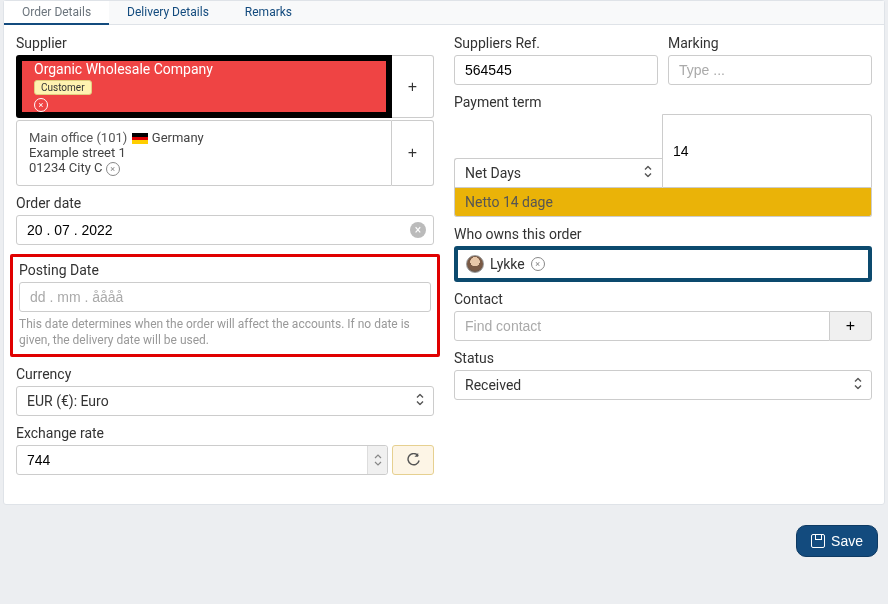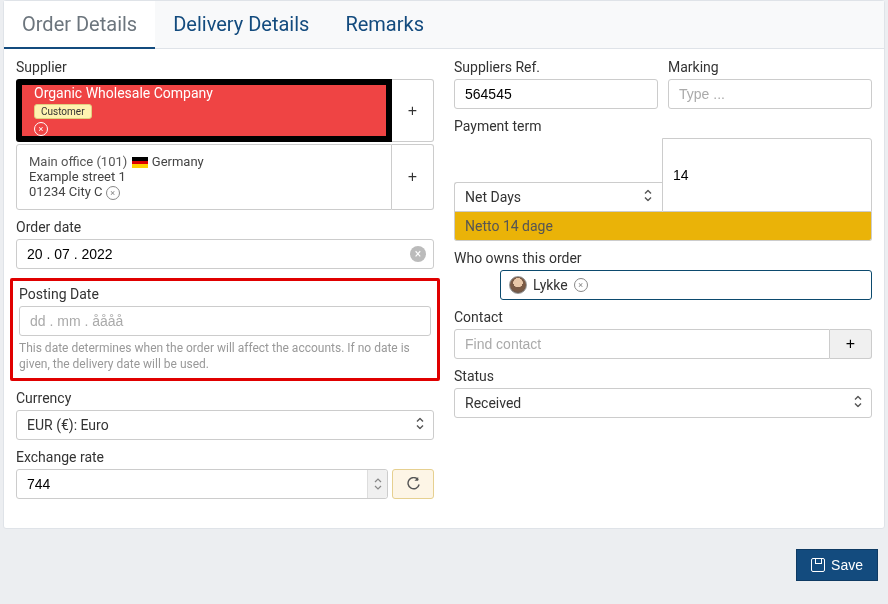--- a/index.html
+++ b/index.html
@@ -19,24 +19,24 @@
       border-radius: 3px;
       margin: 0 3px;
     }
     .tabs {
       display: flex;
       border-bottom: 1px solid #dfe3e8;
       background: #f8f9fa;
       padding: 0;
     }
     .tab {
-      padding: 11px 18px;
+      padding: 4px 18px;
       cursor: pointer;
       color: #134b7e;
-      font-size: 20px;
+      font-size: 12px;
       position: relative;
     }
     .tab.active {
       background: #fff;
       color: #6c757d;
       border-bottom: 2px solid #134b7e;
       margin-bottom: -1px;
     }
     .content {
       display: flex;
@@ -244,27 +244,26 @@
     .payment-desc {
       background: #eab308;
       border: 1px solid #ccc;
       border-top: none;
       padding: 6px 10px;
       border-radius: 0 0 3px 3px;
       font-size: 14px;
       color: #555;
     }
     .owner-field {
-      border: 1px solid #0c4a6e;
+      border: 4px solid #0c4a6e;
       border-radius: 3px;
       padding: 5px 8px;
       display: flex;
       align-items: center;
       gap: 6px;
-      margin-left: 46px;
     }
     .avatar {
       width: 18px;
       height: 18px;
       border-radius: 50%;
       background: radial-gradient(circle at 50% 35%, #e8c7a8 0%, #e8c7a8 35%, #7a5a45 36%, #7a5a45 60%, #555 100%);
       border: 1px solid #999;
     }
     .contact-row {
       display: flex;
@@ -292,21 +291,21 @@
     .footer {
       display: flex;
       justify-content: flex-end;
       padding: 20px 10px 14px 10px;
     }
     .save-btn {
       background: #134b7e;
       color: #fff;
       border: 1px solid #0e3a63;
       padding: 7px 14px;
-      border-radius: 0;
+      border-radius: 10px;
       cursor: pointer;
       font-size: 14px;
       display: flex;
       align-items: center;
       gap: 6px;
     }
     .save-icon {
       width: 14px;
       height: 14px;
       border: 1.5px solid #fff;

